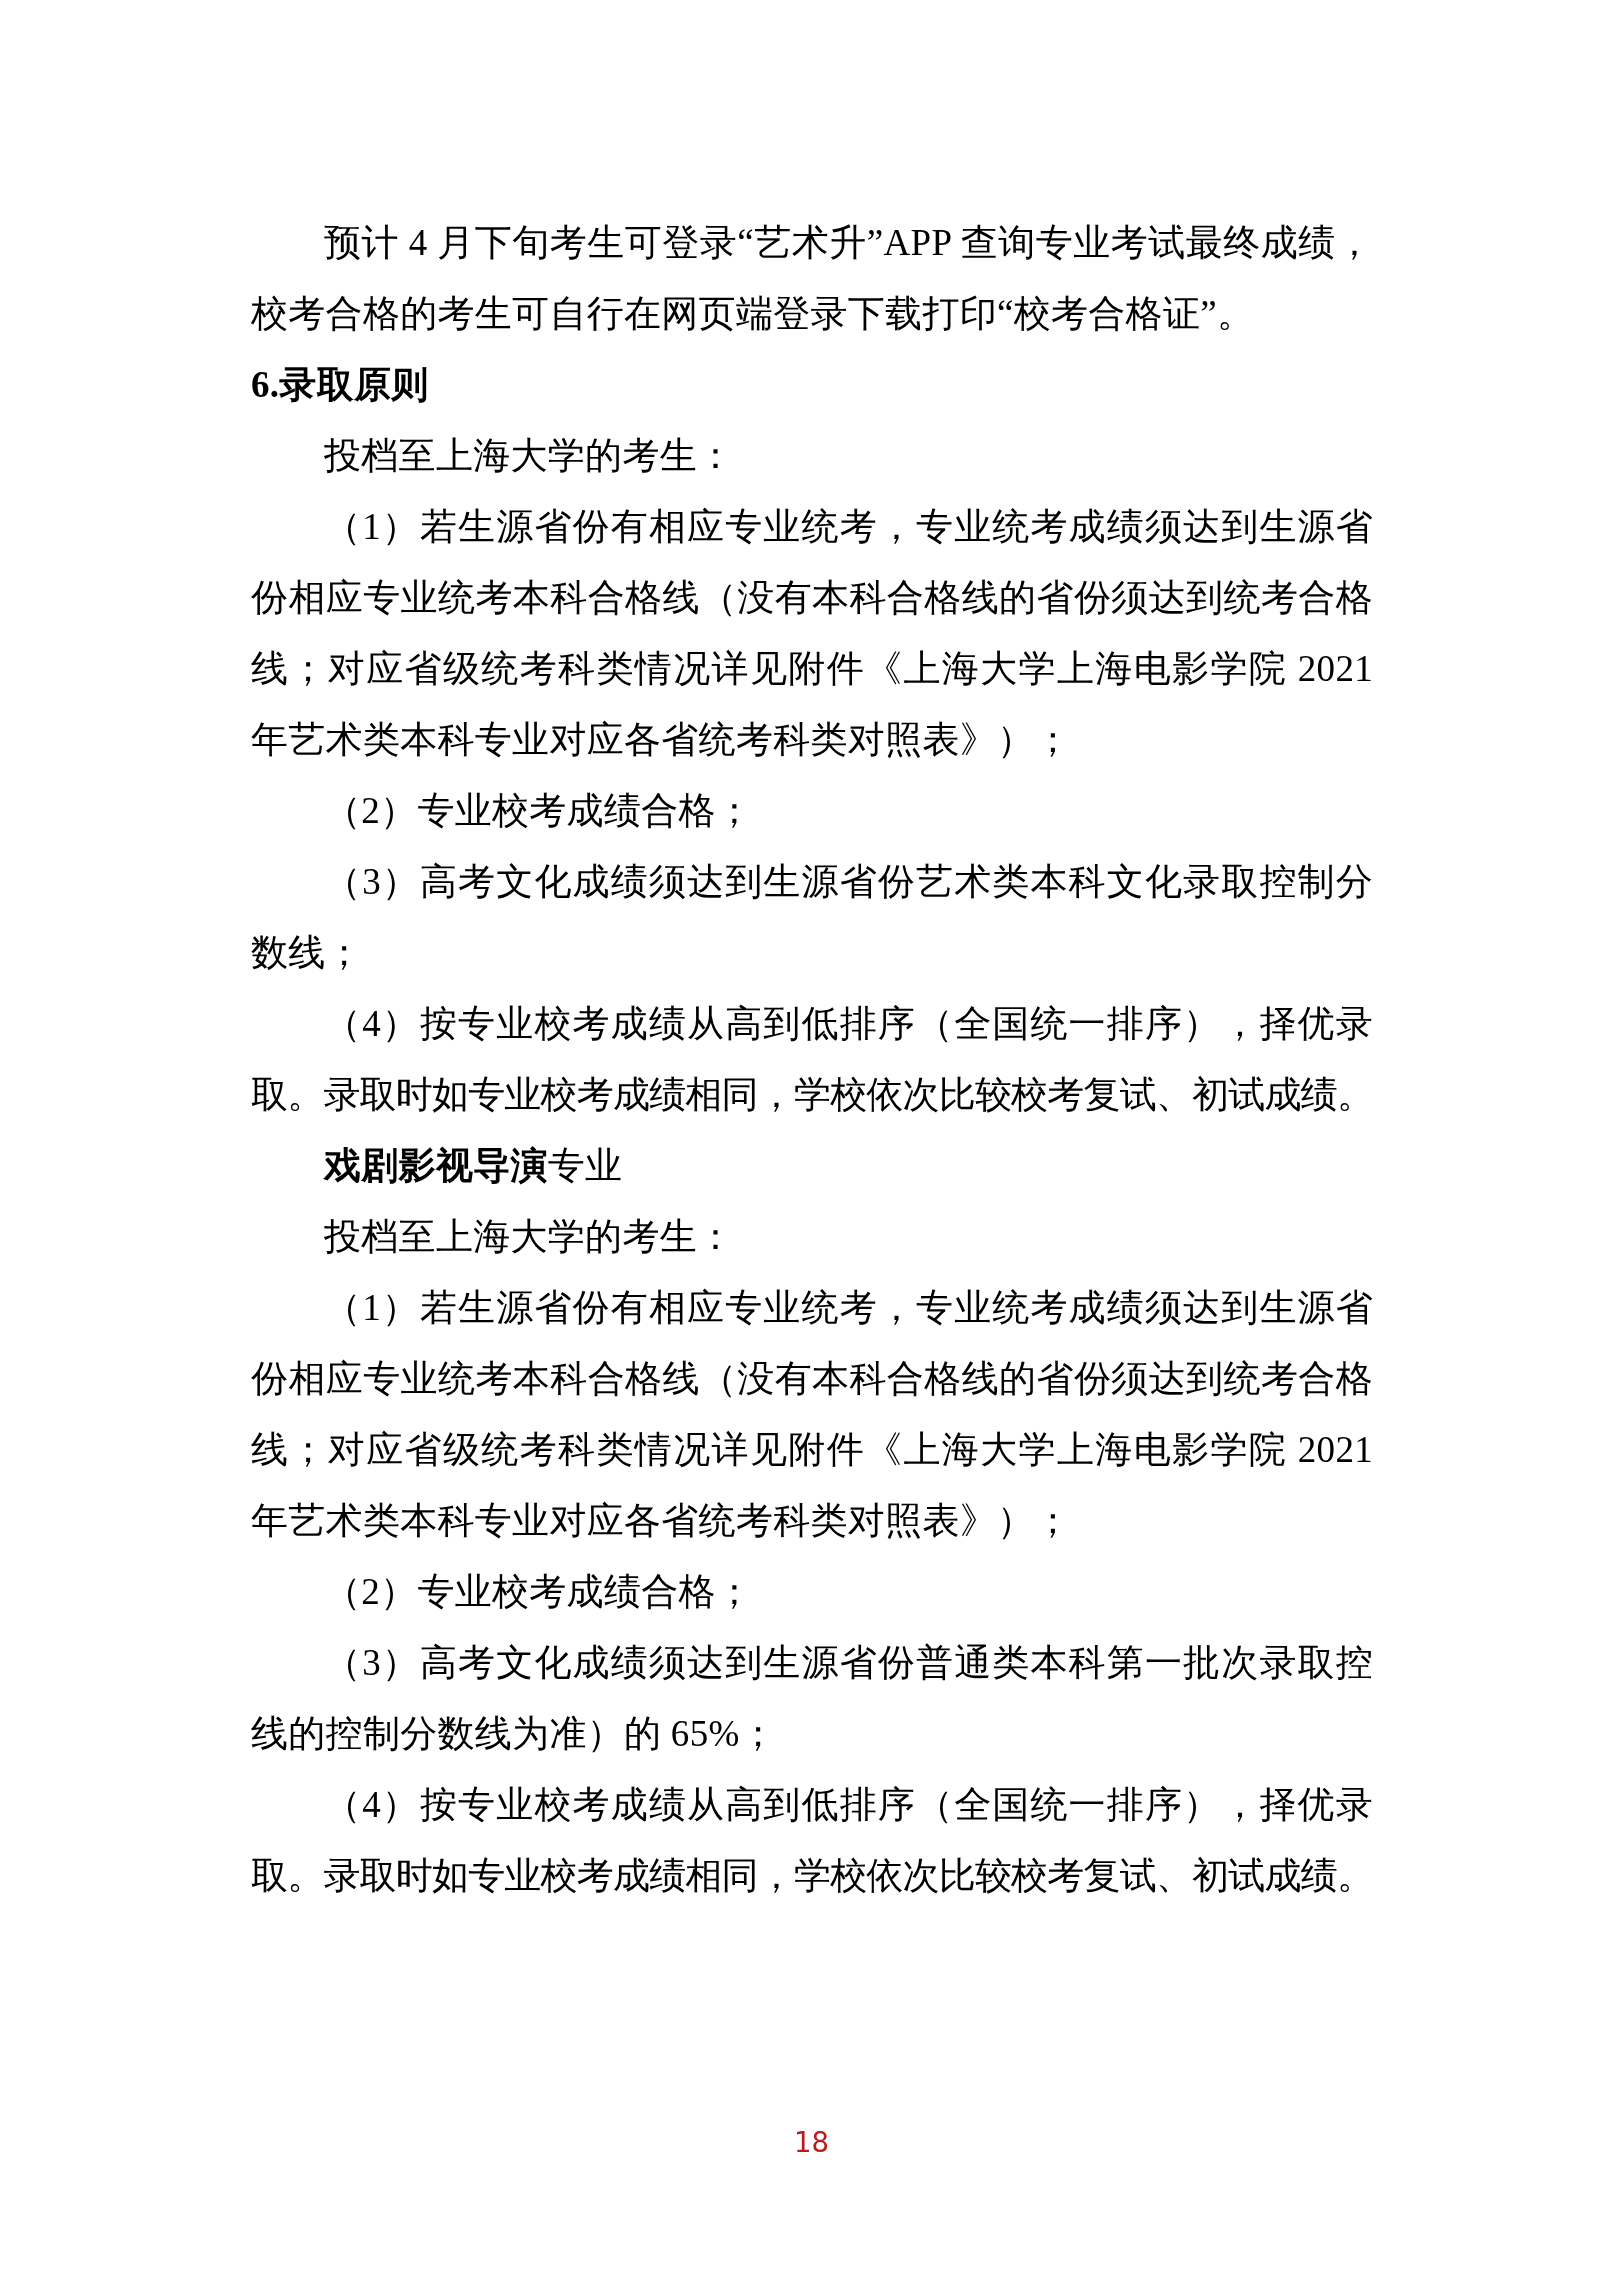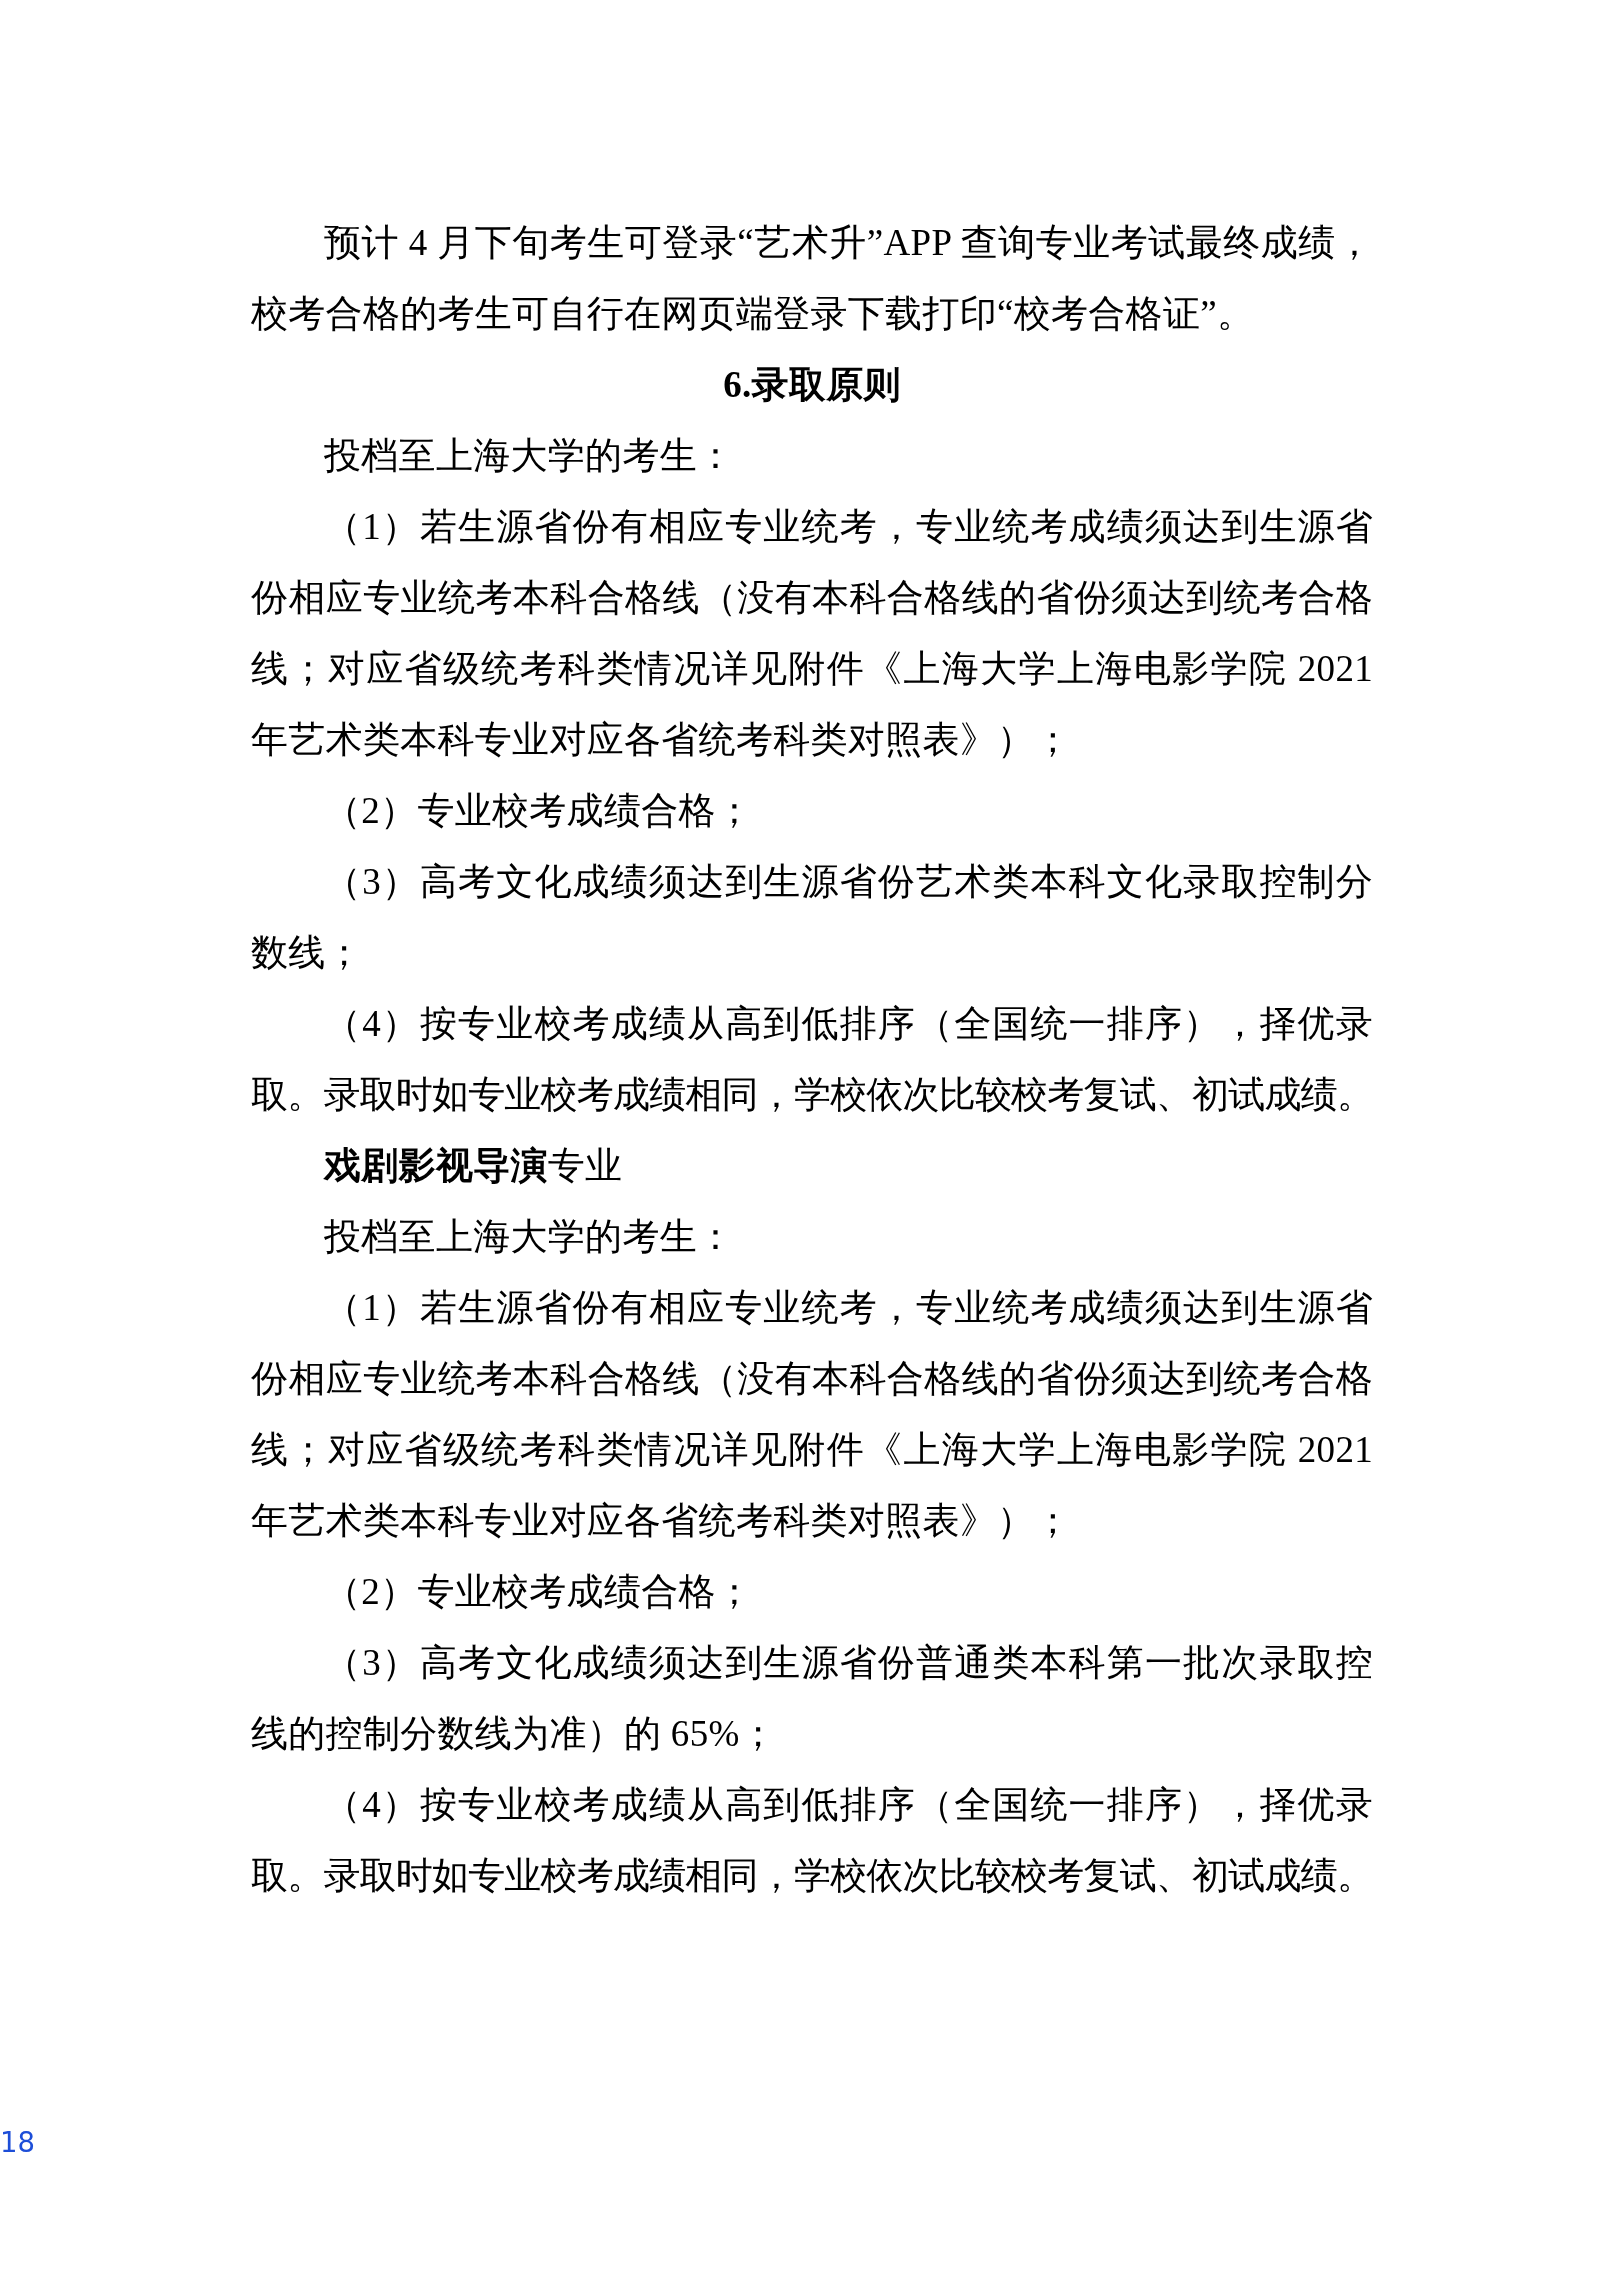--- a/index.html
+++ b/index.html
@@ -39,31 +39,31 @@
     text-justify: inter-character;
   }
   .line.indent {
     text-indent: 73px;
   }
   .line.tight {
     letter-spacing: -0.9px;
   }
   .bold {
     font-weight: bold;
-    text-align: center;
   }
   .footer {
     position: absolute;
     left: 0;
     top: 2127px;
     width: 1623px;
+    text-align: center;
     font-family: "DejaVu Sans", "Liberation Sans", sans-serif;
     font-size: 27.5px;
     line-height: 31px;
-    color: #1d4ed8;
+    color: #b91c1c;
   }
 </style>
 </head>
 <body>
 
 <div class="page">
   <div class="content" id="content">
       <div class="line indent stretch">预计 4 月下旬考生可登录“艺术升”APP 查询专业考试最终成绩，</div>
       <div class="line">校考合格的考生可自行在网页端登录下载打印“校考合格证”。</div>
       <div class="line bold">6.录取原则</div>

